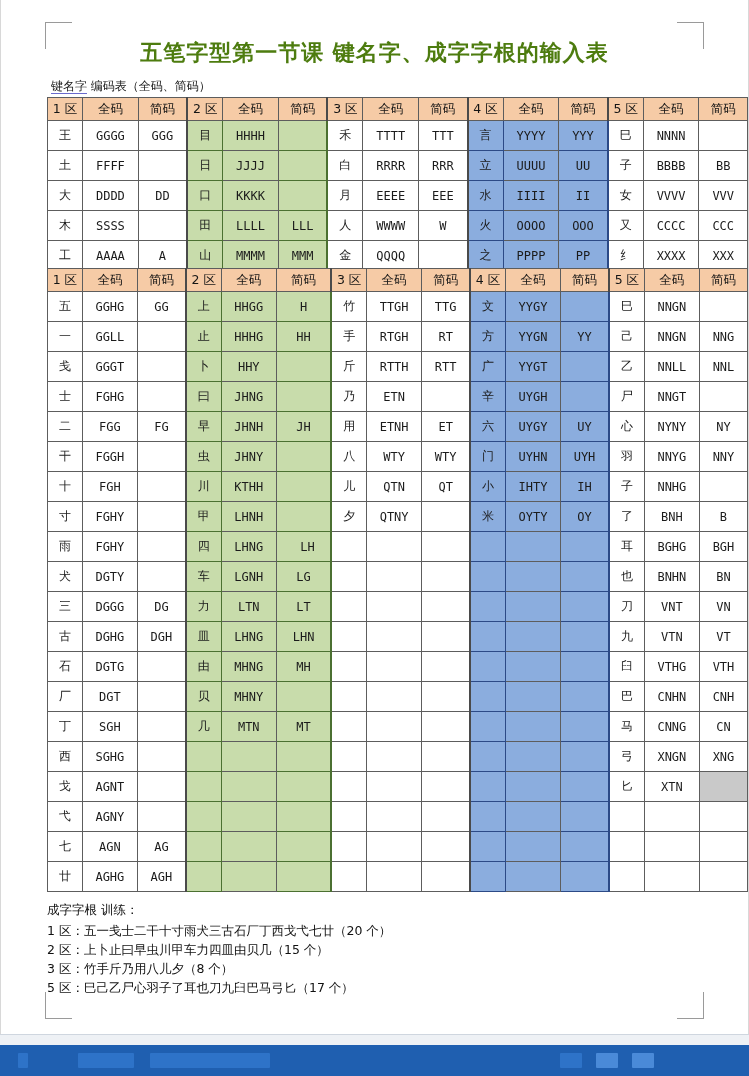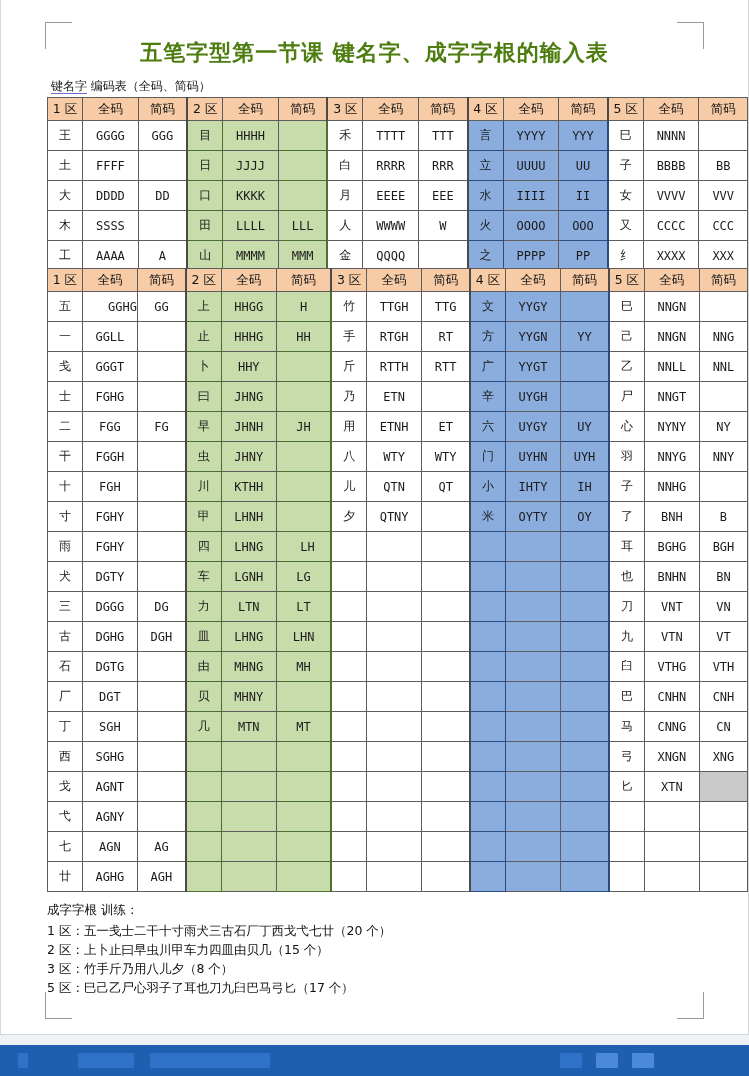--- a/index.html
+++ b/index.html
@@ -240,21 +240,21 @@
             <th class="" style="width: 60px;">全码</th>
             <th class="zend" style="width: 52px;">简码</th>
             <th class="zsep" style="width: 36px;">5 区</th>
             <th class="" style="width: 60px;">全码</th>
             <th class="" style="width: 52px;">简码</th>
           </tr>
         </thead>
         <tbody>
           <tr>
             <td class="z1 han" style="width: 36px;">五</td>
-            <td class="z1" style="width: 60px; text-align: right;">GGHG</td>
+            <td class="z1" style="width: 60px;">GGHG</td>
             <td class="z1 zend" style="width: 52px;">GG</td>
             <td class="z2 han zsep" style="width: 36px;">上</td>
             <td class="z2" style="width: 60px;">HHGG</td>
             <td class="z2 zend" style="width: 52px;">H</td>
             <td class="z3 han zsep" style="width: 36px;">竹</td>
             <td class="z3" style="width: 60px;">TTGH</td>
             <td class="z3 zend" style="width: 52px;">TTG</td>
             <td class="z4 han zsep" style="width: 36px;">文</td>
             <td class="z4" style="width: 60px;">YYGY</td>
             <td class="z4 zend" style="width: 52px;"></td>

